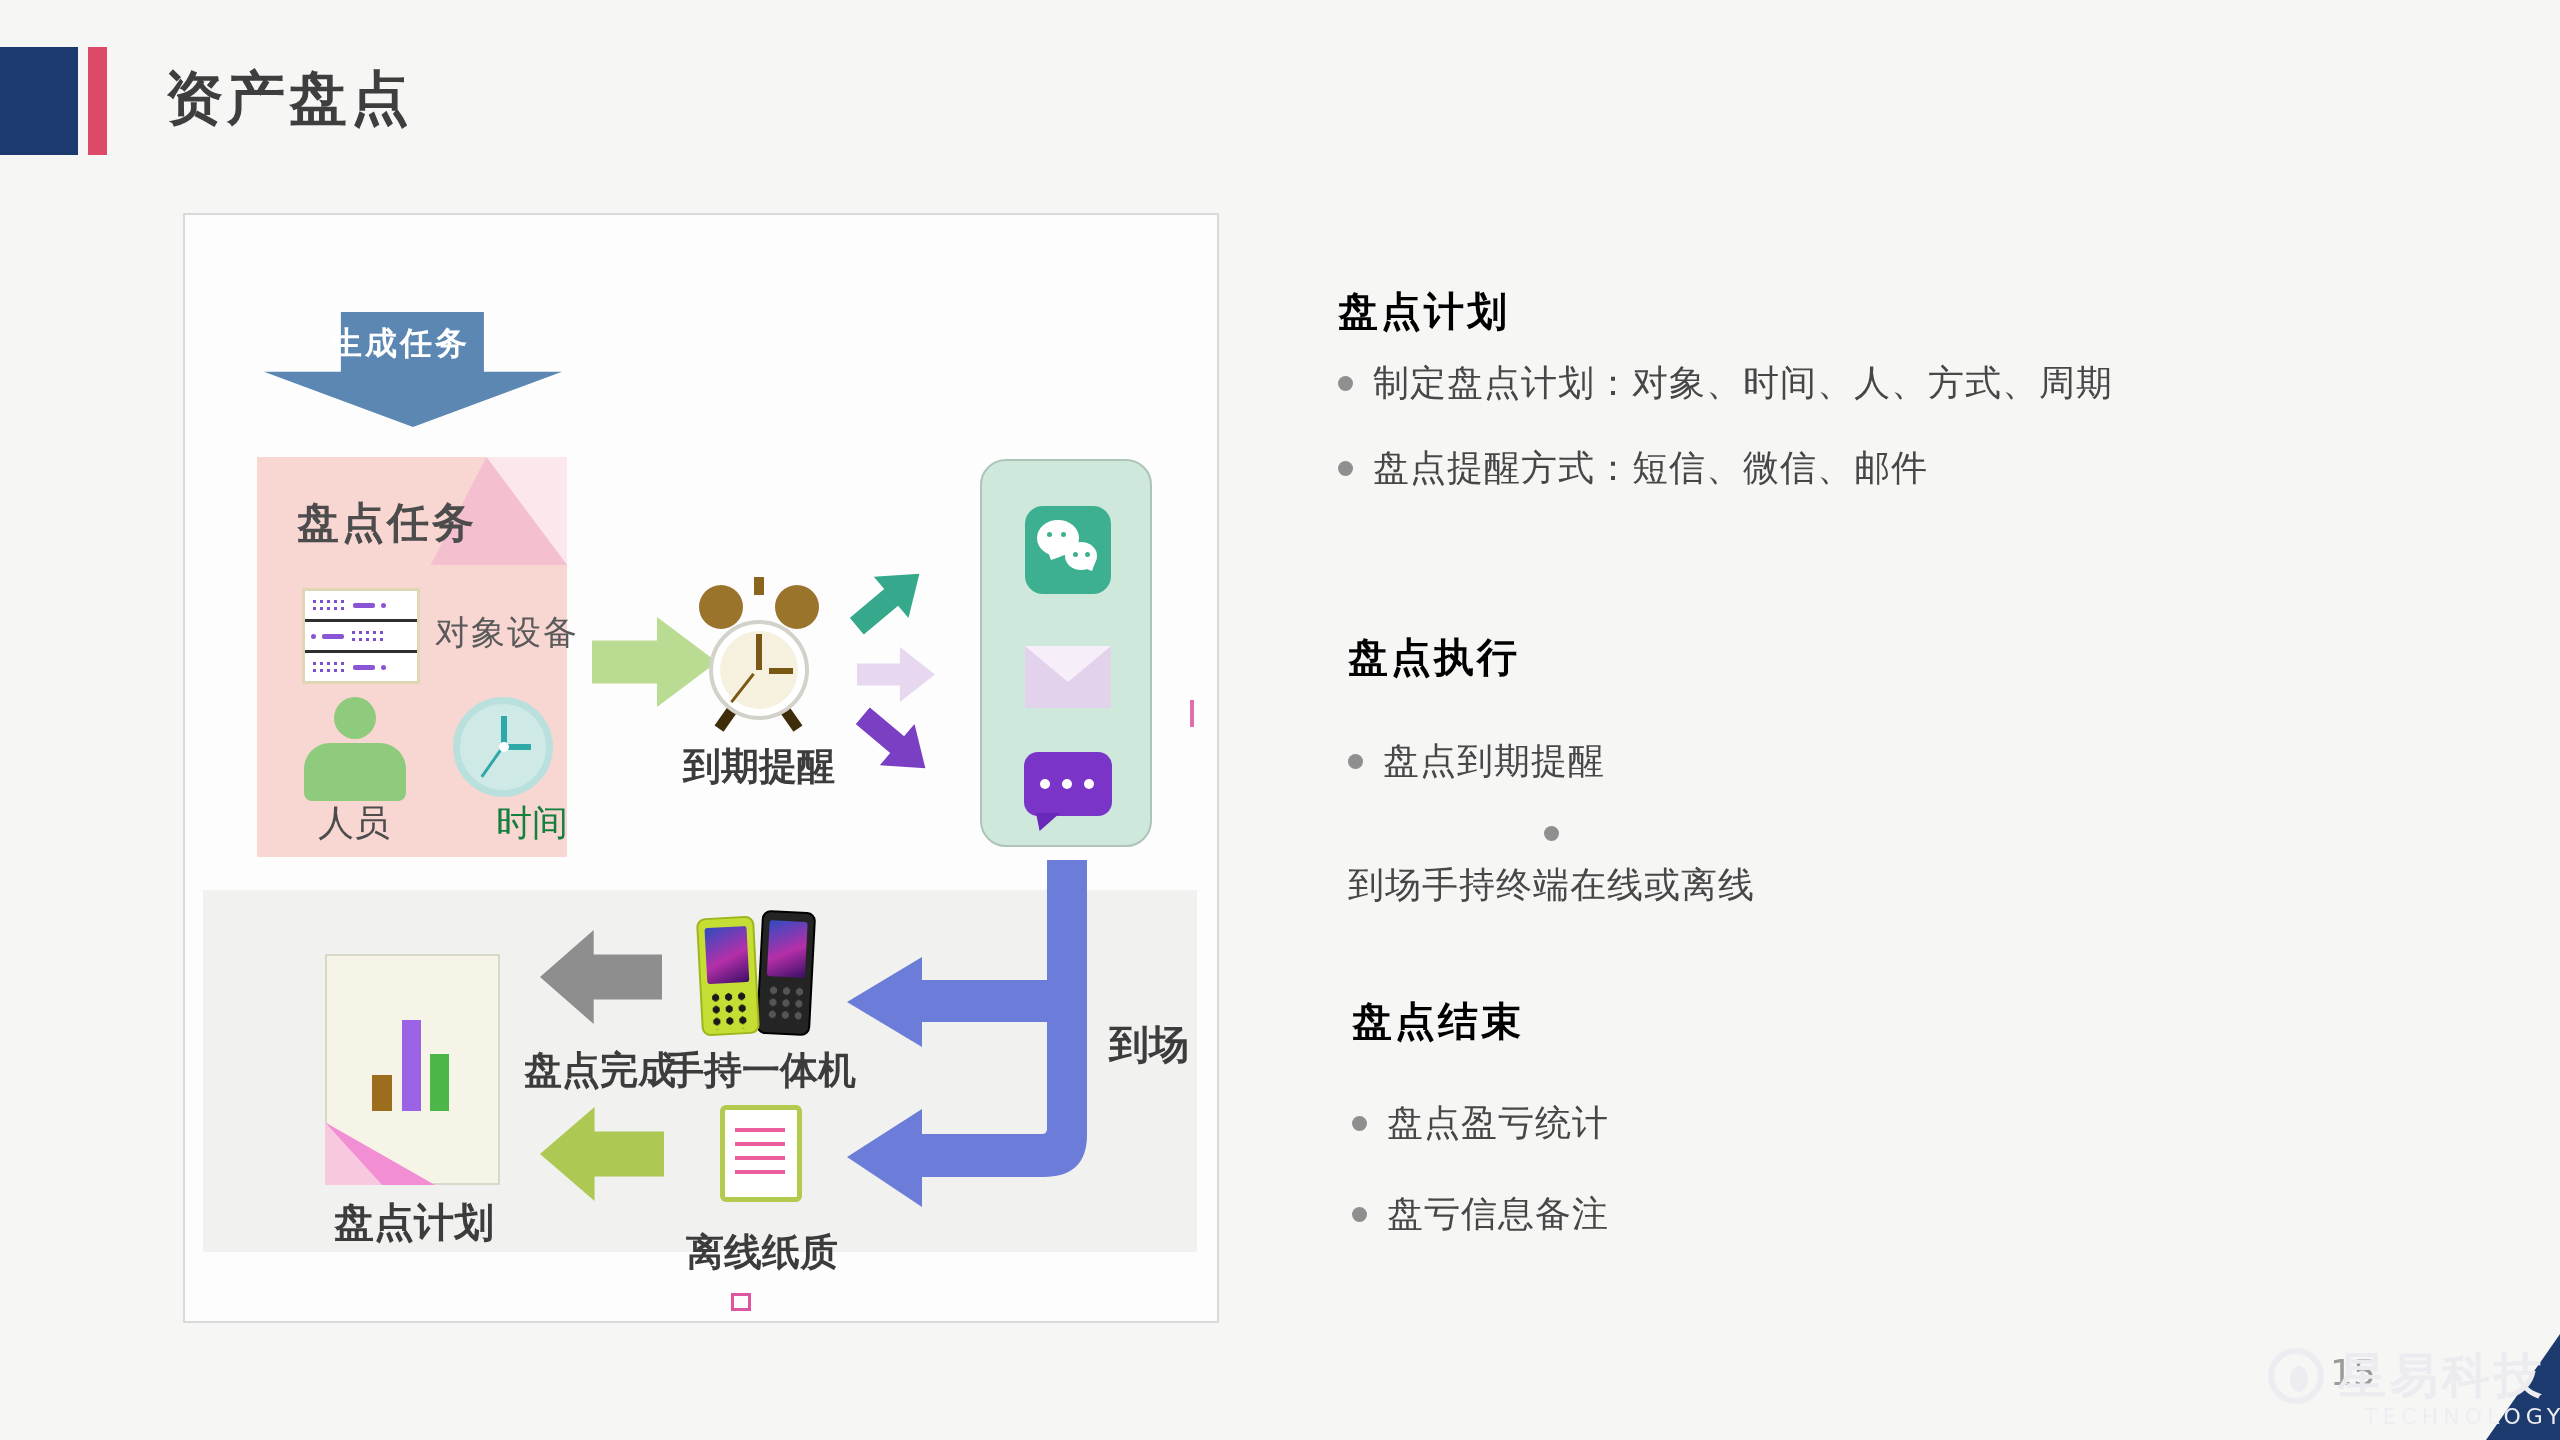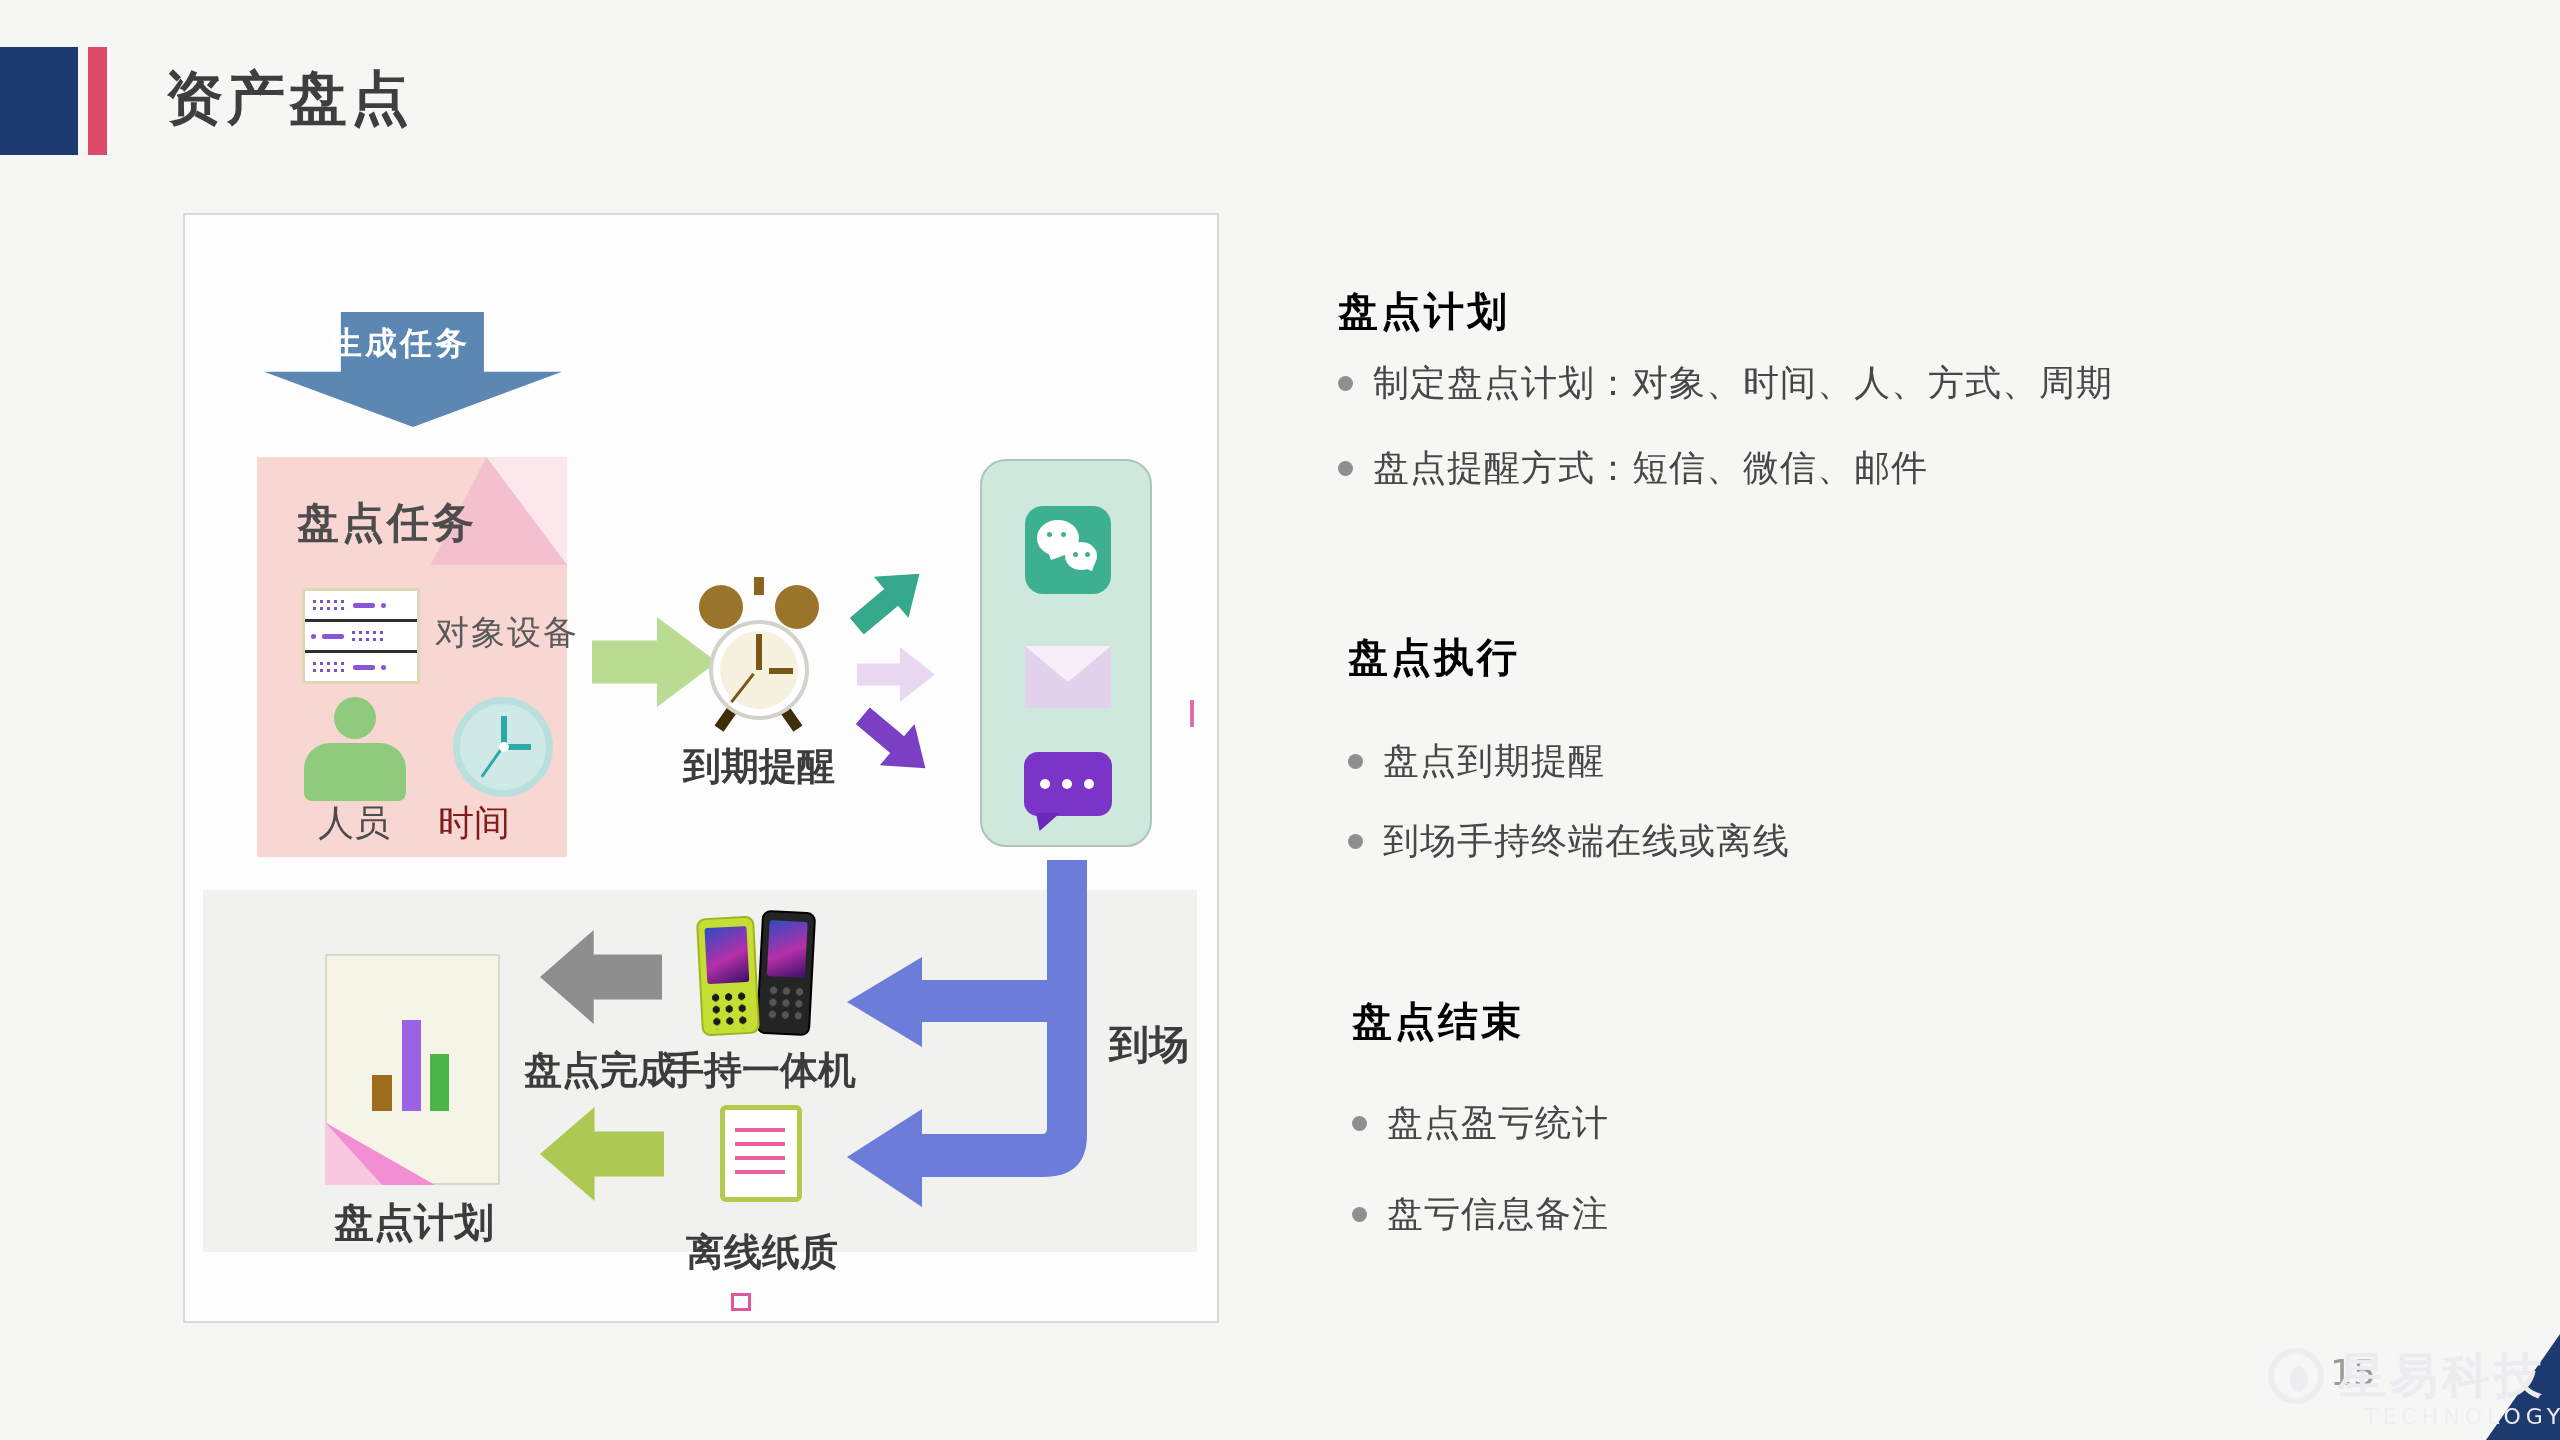--- a/index.html
+++ b/index.html
@@ -43,21 +43,21 @@
   .devices-label{left:250px;top:395px;font-size:34px;color:#5a5a5a;letter-spacing:2px;}
   .person{left:117px;top:482px;width:108px;height:104px;}
   .person-head{left:32px;top:0;width:42px;height:42px;border-radius:50%;background:#8ecb7d;}
   .person-body{left:2px;top:46px;width:102px;height:58px;background:#8ecb7d;border-radius:26px 26px 8px 8px;}
   .mini-clock{left:268px;top:482px;width:100px;height:100px;border-radius:50%;background:#cfe9e7;border:7px solid #b9e0dd;box-sizing:border-box;}
   .mini-clock .h-up{left:41px;top:12px;width:6px;height:32px;background:#2fa8a8;}
   .mini-clock .h-right{left:45px;top:40px;width:26px;height:6px;background:#2fa8a8;}
   .mini-clock .h-sec{left:30px;top:42px;width:3px;height:34px;background:#2fa8a8;transform:rotate(35deg);}
   .mini-clock .pin{left:39px;top:38px;width:10px;height:10px;border-radius:50%;background:#fff;}
   .person-label{left:104px;top:584px;width:130px;text-align:center;font-size:36px;color:#4c4c4c;}
-  .time-label{left:253px;top:584px;width:130px;text-align:left;font-size:36px;color:#7f1d1d;}
+  .time-label{left:253px;top:584px;width:130px;text-align:right;font-size:36px;color:#15803d;}
 
   
   .green-arrow1{left:407px;top:402px;width:125px;height:90px;background:#b9dc92;
     clip-path:polygon(0 26%,52% 26%,52% 0,100% 50%,52% 100%,52% 74%,0 74%);}
 
   
   .bell{width:44px;height:44px;border-radius:50%;background:#9b742c;}
   .alarm-stub{left:569px;top:362px;width:10px;height:18px;background:#8a651f;}
   .alarm-face{left:524px;top:405px;width:100px;height:100px;border-radius:50%;background:#f6f0df;border:4px solid #d2d1ca;
     box-shadow:inset 0 0 0 7px #ffffff;box-sizing:border-box;}
@@ -276,21 +276,21 @@
     <span class="bullet-text">盘点提醒方式：短信、微信、邮件</span>
   </div>
 </div>
 
 <div class="abs" style="left:1348px;top:630px;">
   <div class="sec-heading">盘点执行</div>
   <div class="bullet-row" style="margin-top:52px;">
     <span class="bullet-dot"></span>
     <span class="bullet-text">盘点到期提醒</span>
   </div>
-  <div class="bullet-row" style="margin-top:31px;">
+  <div class="bullet-row" style="margin-top:40px;flex-direction:column;">
     <span class="bullet-dot"></span>
     <span class="bullet-text">到场手持终端在线或离线</span>
   </div>
 </div>
 
 <div class="abs" style="left:1352px;top:994px;">
   <div class="sec-heading">盘点结束</div>
   <div class="bullet-row" style="margin-top:50px;">
     <span class="bullet-dot"></span>
     <span class="bullet-text">盘点盈亏统计</span>

